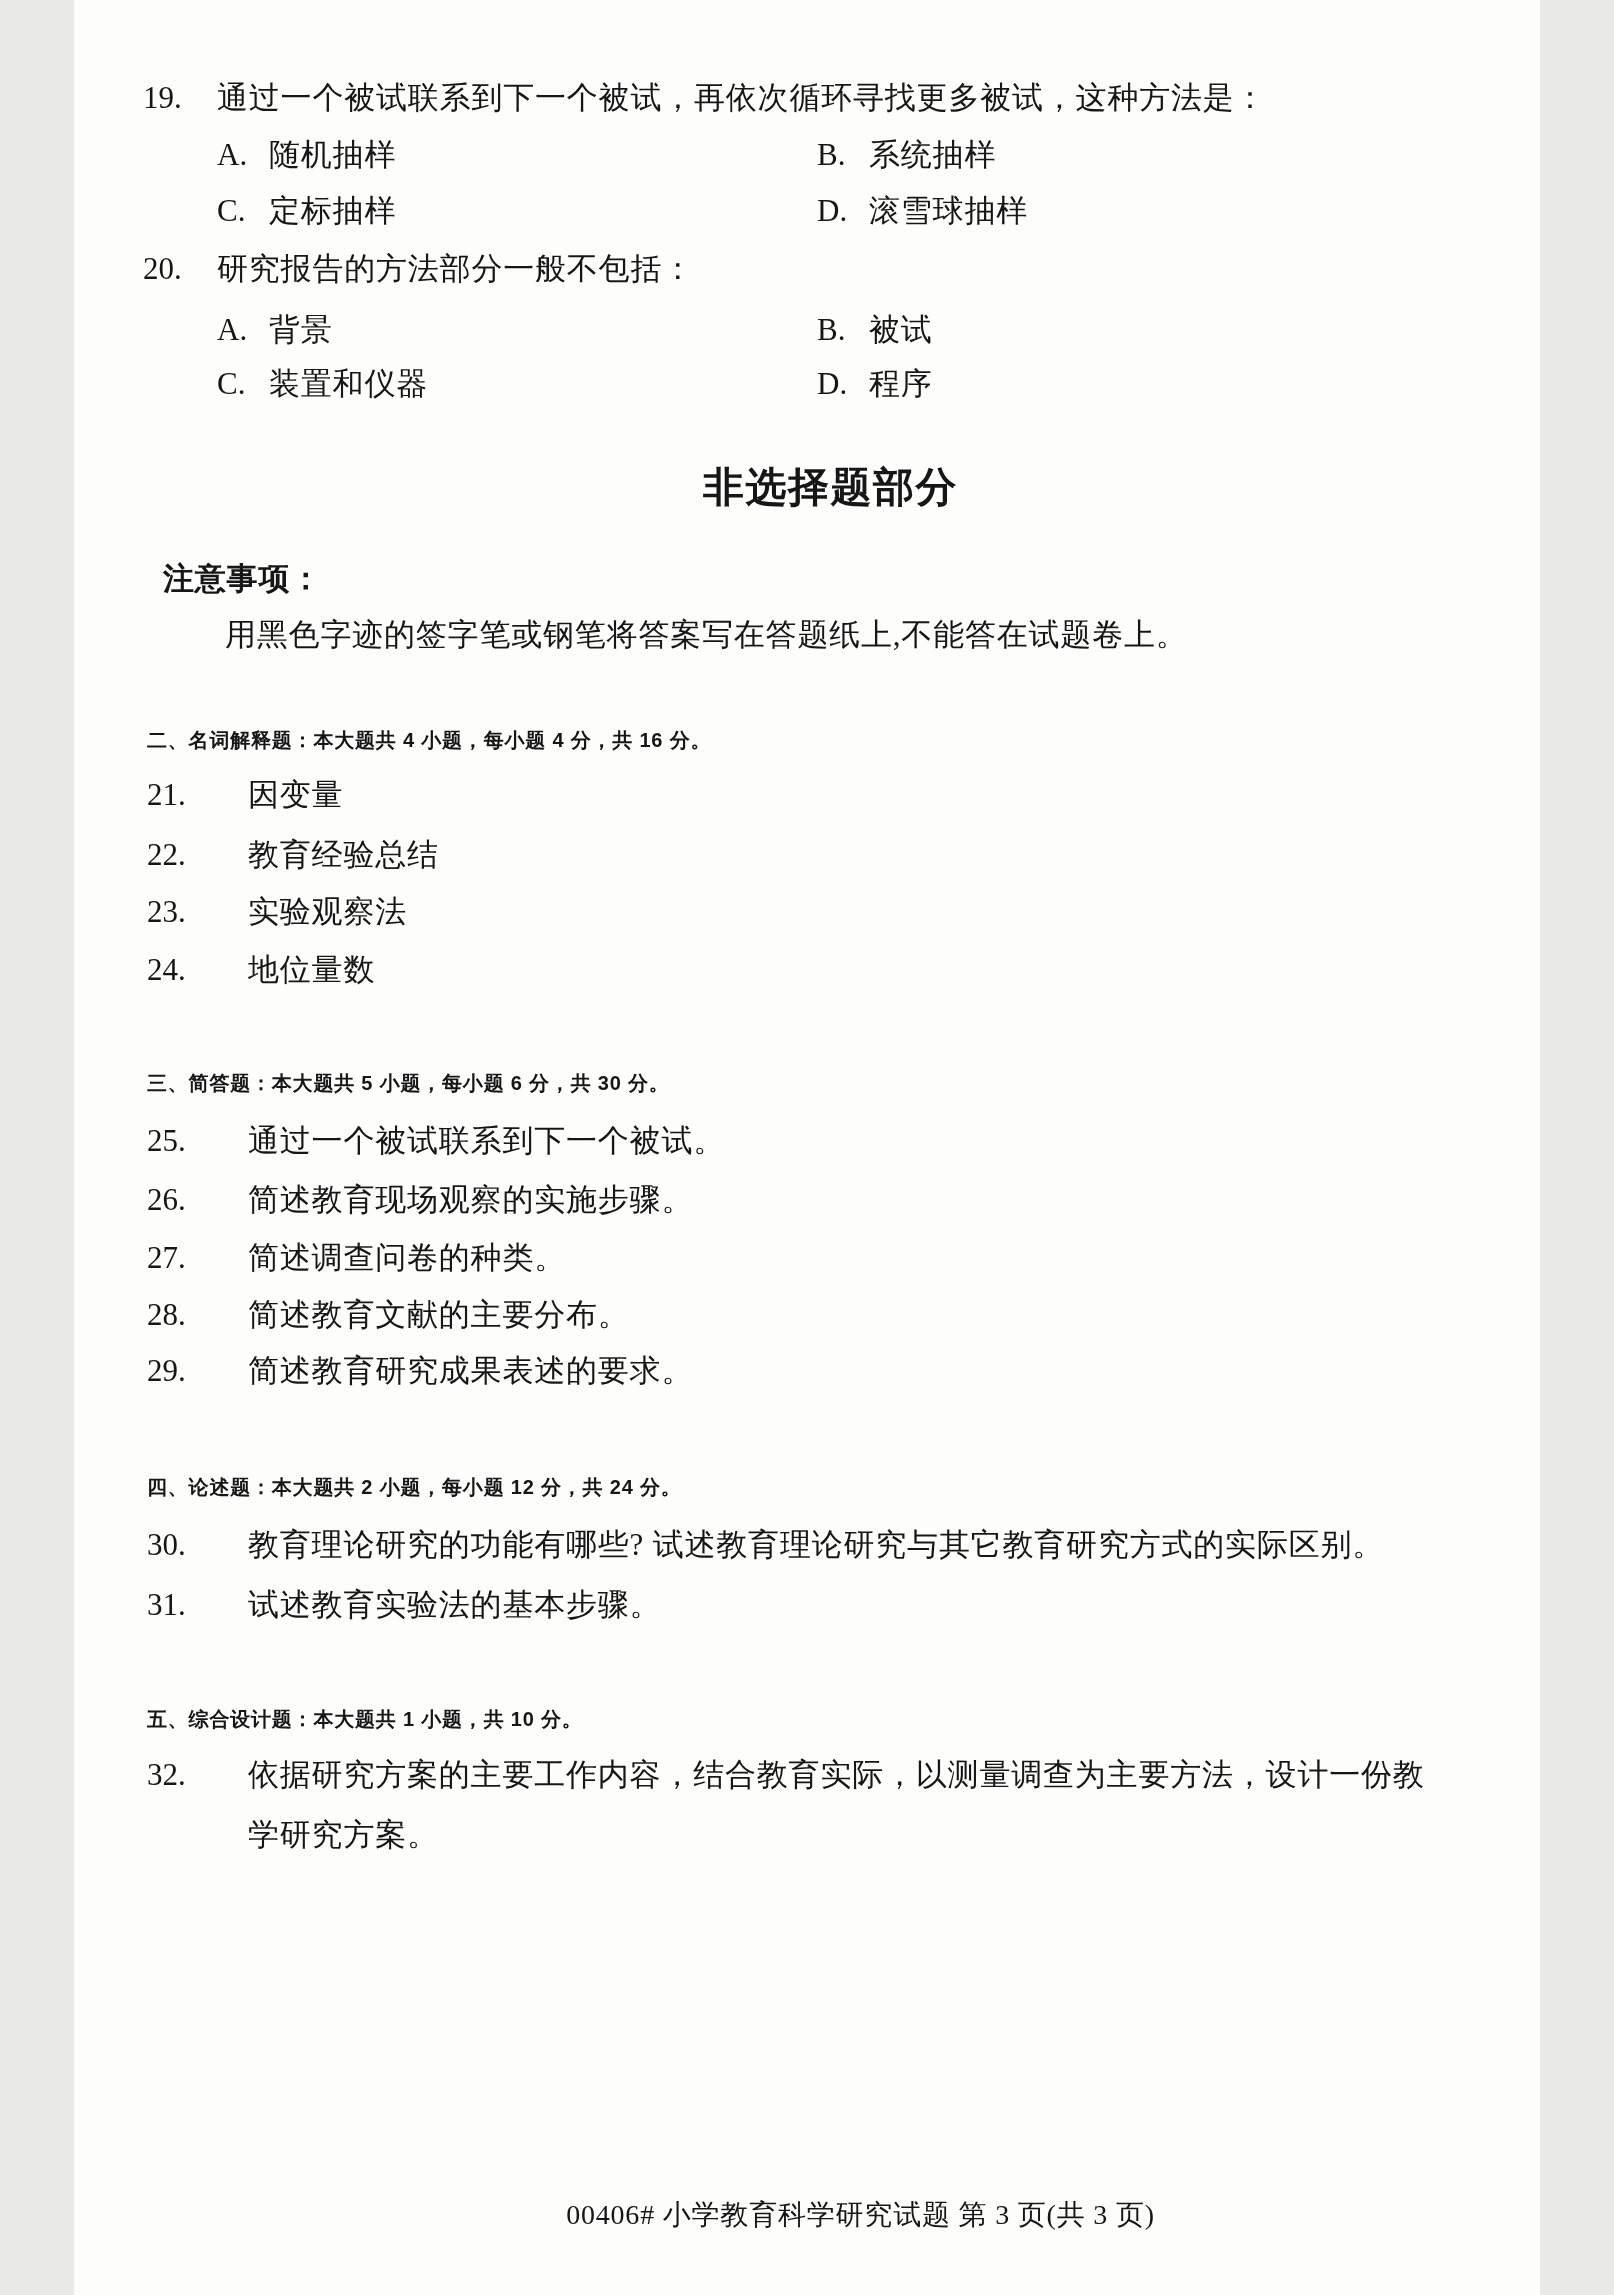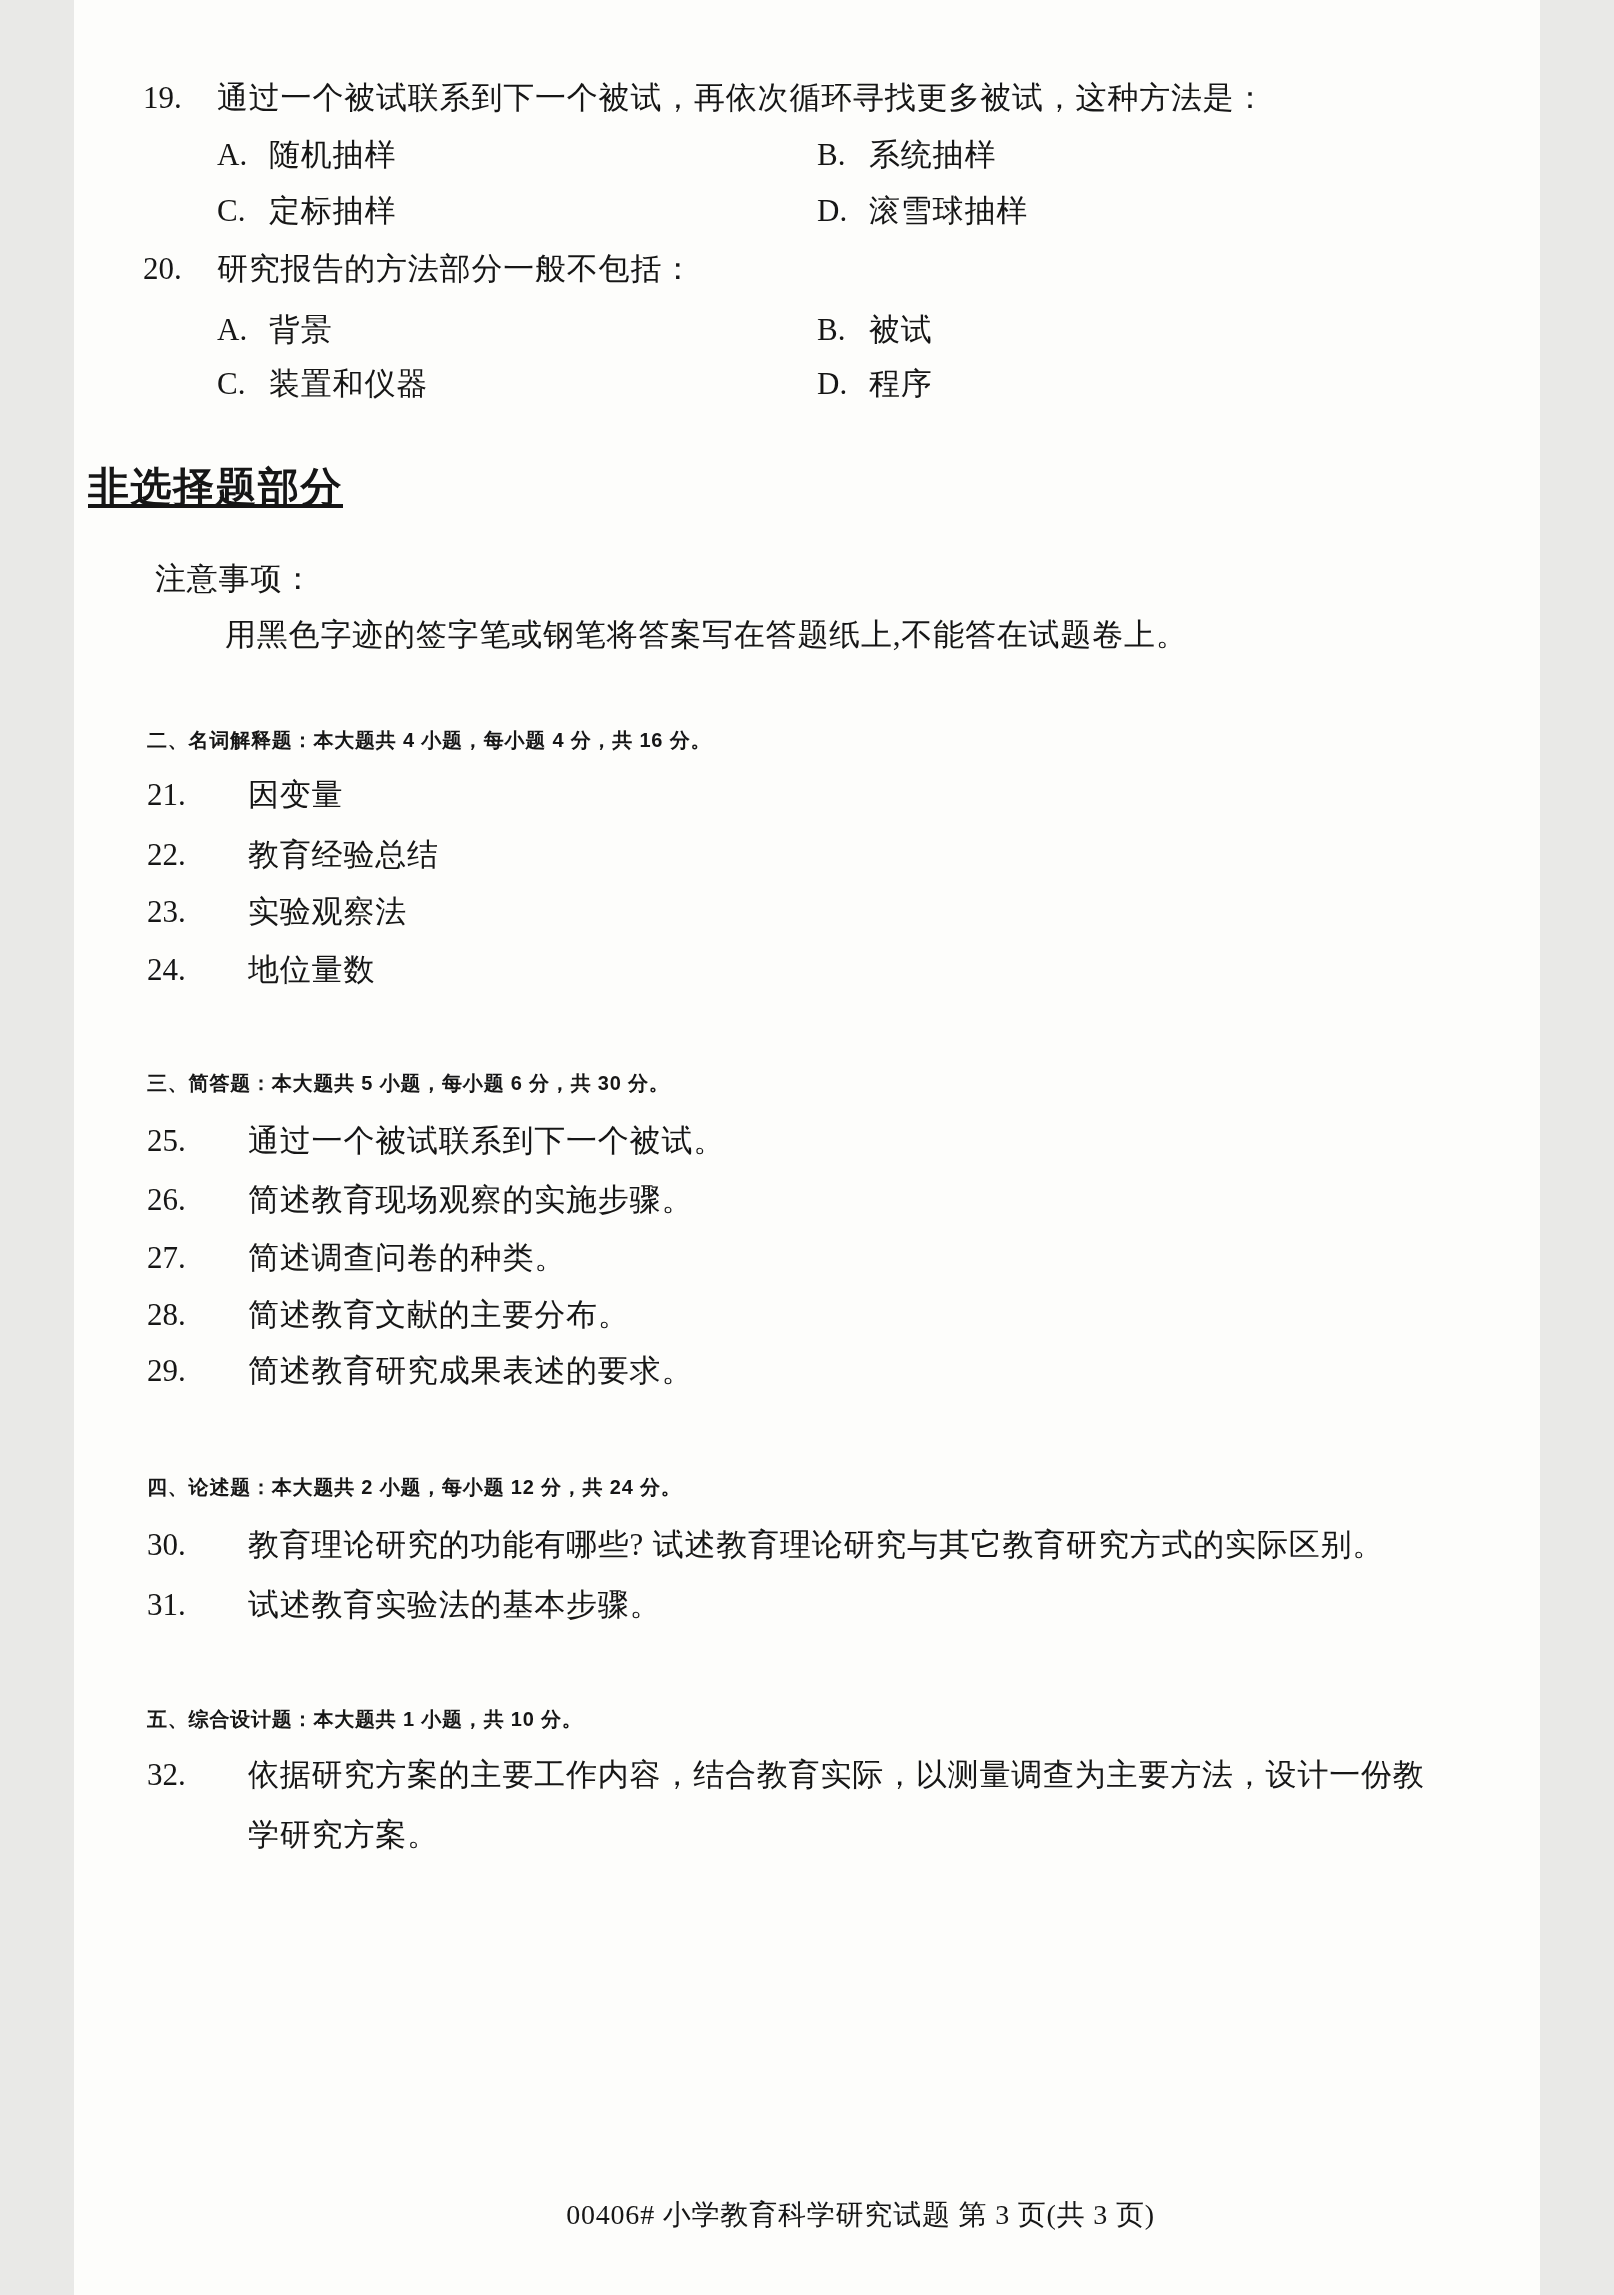--- a/index.html
+++ b/index.html
@@ -35,34 +35,34 @@
     line-height: 38px;
     letter-spacing: 0.8px;
   }
   .opt { position: absolute; top: 0; display: flex; }
   .opt-a-col { left: 0; }
   .opt-b-col { left: 600px; }
   .opt-label { width: 52px; flex: none; letter-spacing: 0; }
 
   
   .part-heading {
-    left: 14px;
+    left: 0;
     width: 1513px;
+    text-align: center;
     font-family: "Liberation Sans", "DejaVu Sans", sans-serif;
     font-weight: bold;
     font-size: 41px;
     line-height: 46px;
     letter-spacing: 1.5px;
-    text-decoration: underline;
   }
 
   .notice-title {
-    left: 81px;
+    left: 89px;
     font-family: "Liberation Sans", "DejaVu Sans", sans-serif;
-    font-weight: normal;
+    font-weight: bold;
     font-size: 31px;
     line-height: 37px;
     letter-spacing: 0.8px;
   }
   .notice-body {
     left: 151px;
     font-size: 31px;
     line-height: 38px;
     letter-spacing: 0.8px;
     width: 1388px;

